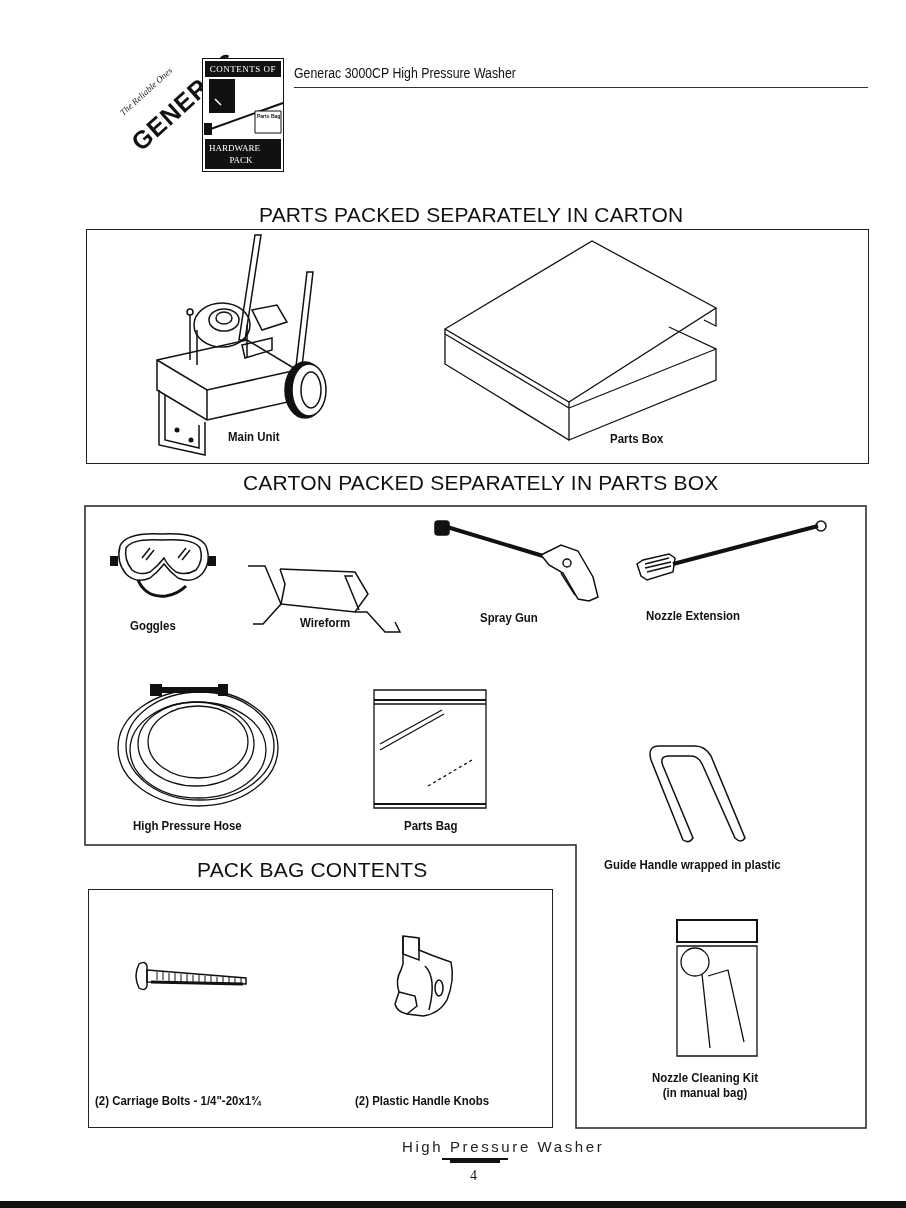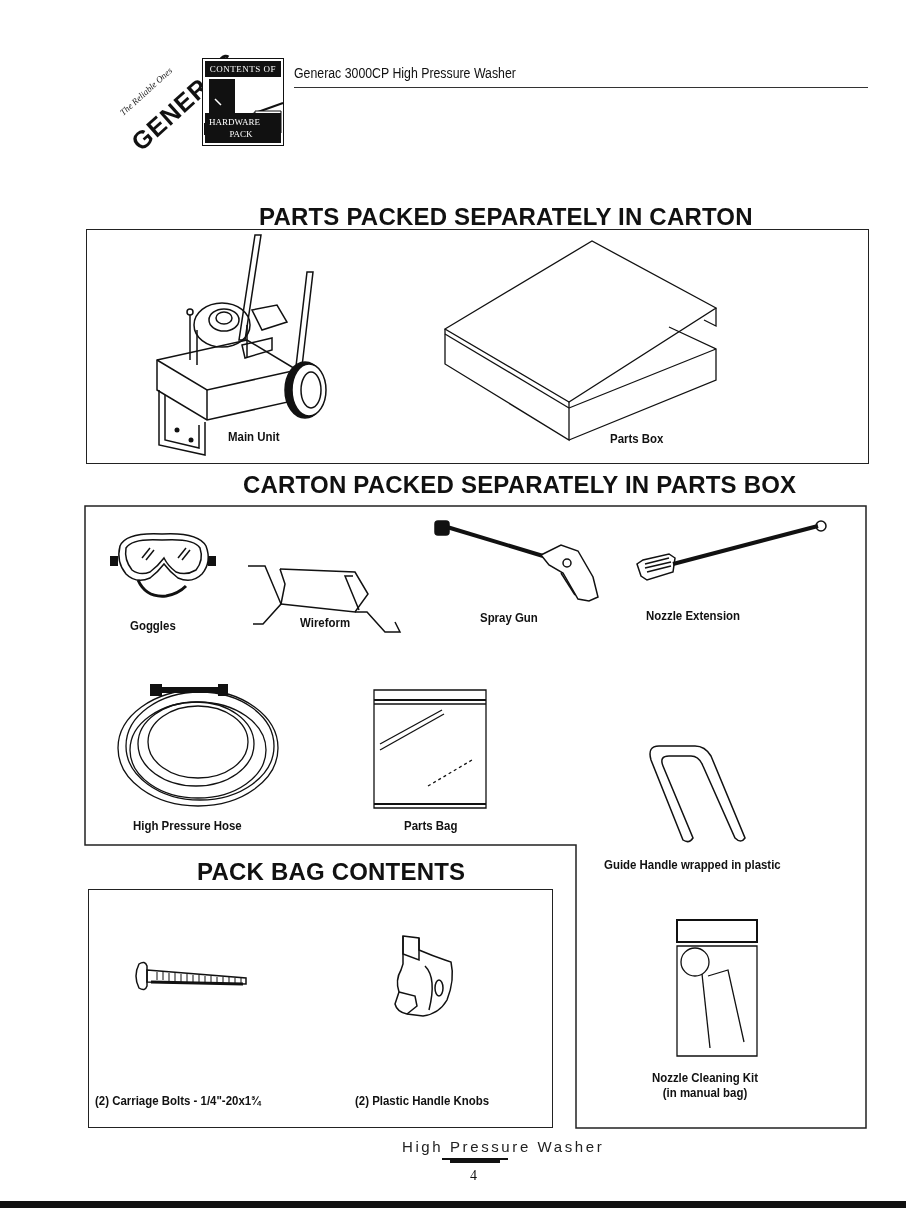--- a/index.html
+++ b/index.html
@@ -4,36 +4,36 @@
   <style>
     html, body { margin: 0; padding: 0; }
     body {
       width: 906px; height: 1208px; position: relative; overflow: hidden;
       background: #ffffff; color: #111;
       font-family: "Liberation Sans", sans-serif;
     }
     .abs { position: absolute; }
     .label { position: absolute; font-size: 13px; font-weight: bold; font-family: "Liberation Sans", sans-serif; transform: scaleX(0.88); transform-origin: left top; white-space: nowrap; color:#111; }
     .label.center { text-align: center; transform-origin: center top; }
-    .section-title { position: absolute; font-size: 24px; font-weight: bold; white-space: nowrap; letter-spacing: 0.2px; color:#111; }
+    .section-title { position: absolute; font-size: 21px; font-weight: normal; white-space: nowrap; letter-spacing: 0.2px; color:#111; }
     .box { position: absolute; border: 1.5px solid #222; box-sizing: border-box; }
     svg { position: absolute; overflow: visible; }
     svg * { vector-effect: non-scaling-stroke; }
   </style>
 </head>
 <body>
 
 <div>
 
   <div class="abs" style="left:78px; top:100px; width:140px; height:40px; transform: rotate(-42deg); transform-origin: left top;">
     <div style="position:absolute; left:12px; top:58px; font-size:25px; font-weight:900; letter-spacing:1px; font-family:'Liberation Sans',sans-serif; color:#111;">GENERAC</div>
   </div>
   <div class="abs" style="left:118px; top:110px; font-size:9px; font-family:'Liberation Serif',serif; font-style:italic; transform: rotate(-42deg); transform-origin:left top; white-space:nowrap; color:#222;">The Reliable Ones</div>
 
-  <div class="abs" style="left:202px; top:58px; width:82px; height:88px; border:1.5px solid #111; box-sizing:border-box; background:#fff;">
+  <div class="abs" style="left:202px; top:58px; width:82px; height:114px; border:1.5px solid #111; box-sizing:border-box; background:#fff;">
     <div style="position:absolute; left:2px; top:2px; right:2px; height:16px; background:#111; color:#fff; font-family:'Liberation Serif',serif; font-size:9px; line-height:16px; text-align:center; letter-spacing:0.5px;">CONTENTS OF</div>
     <div style="position:absolute; left:6px; top:20px; width:26px; height:34px; background:#111;"></div>
     <svg width="82" height="114" style="left:0;top:0;">
       <line x1="2" y1="72" x2="80" y2="44" stroke="#111" stroke-width="2"></line>
       <rect x="1" y="64" width="8" height="12" fill="#111"></rect>
       <rect x="52" y="52" width="26" height="22" fill="#fff" stroke="#111" stroke-width="1"></rect>
       <line x1="12" y1="40" x2="18" y2="46" stroke="#fff" stroke-width="1.5"></line>
     </svg>
     <div style="position:absolute; left:54px; top:54px; font-size:5px; font-weight:bold; white-space:nowrap;">Parts Bag</div>
     <div style="position:absolute; left:2px; right:2px; bottom:2px; height:30px; background:#111; color:#fff; font-family:'Liberation Serif',serif; font-size:9px; line-height:12px;">

